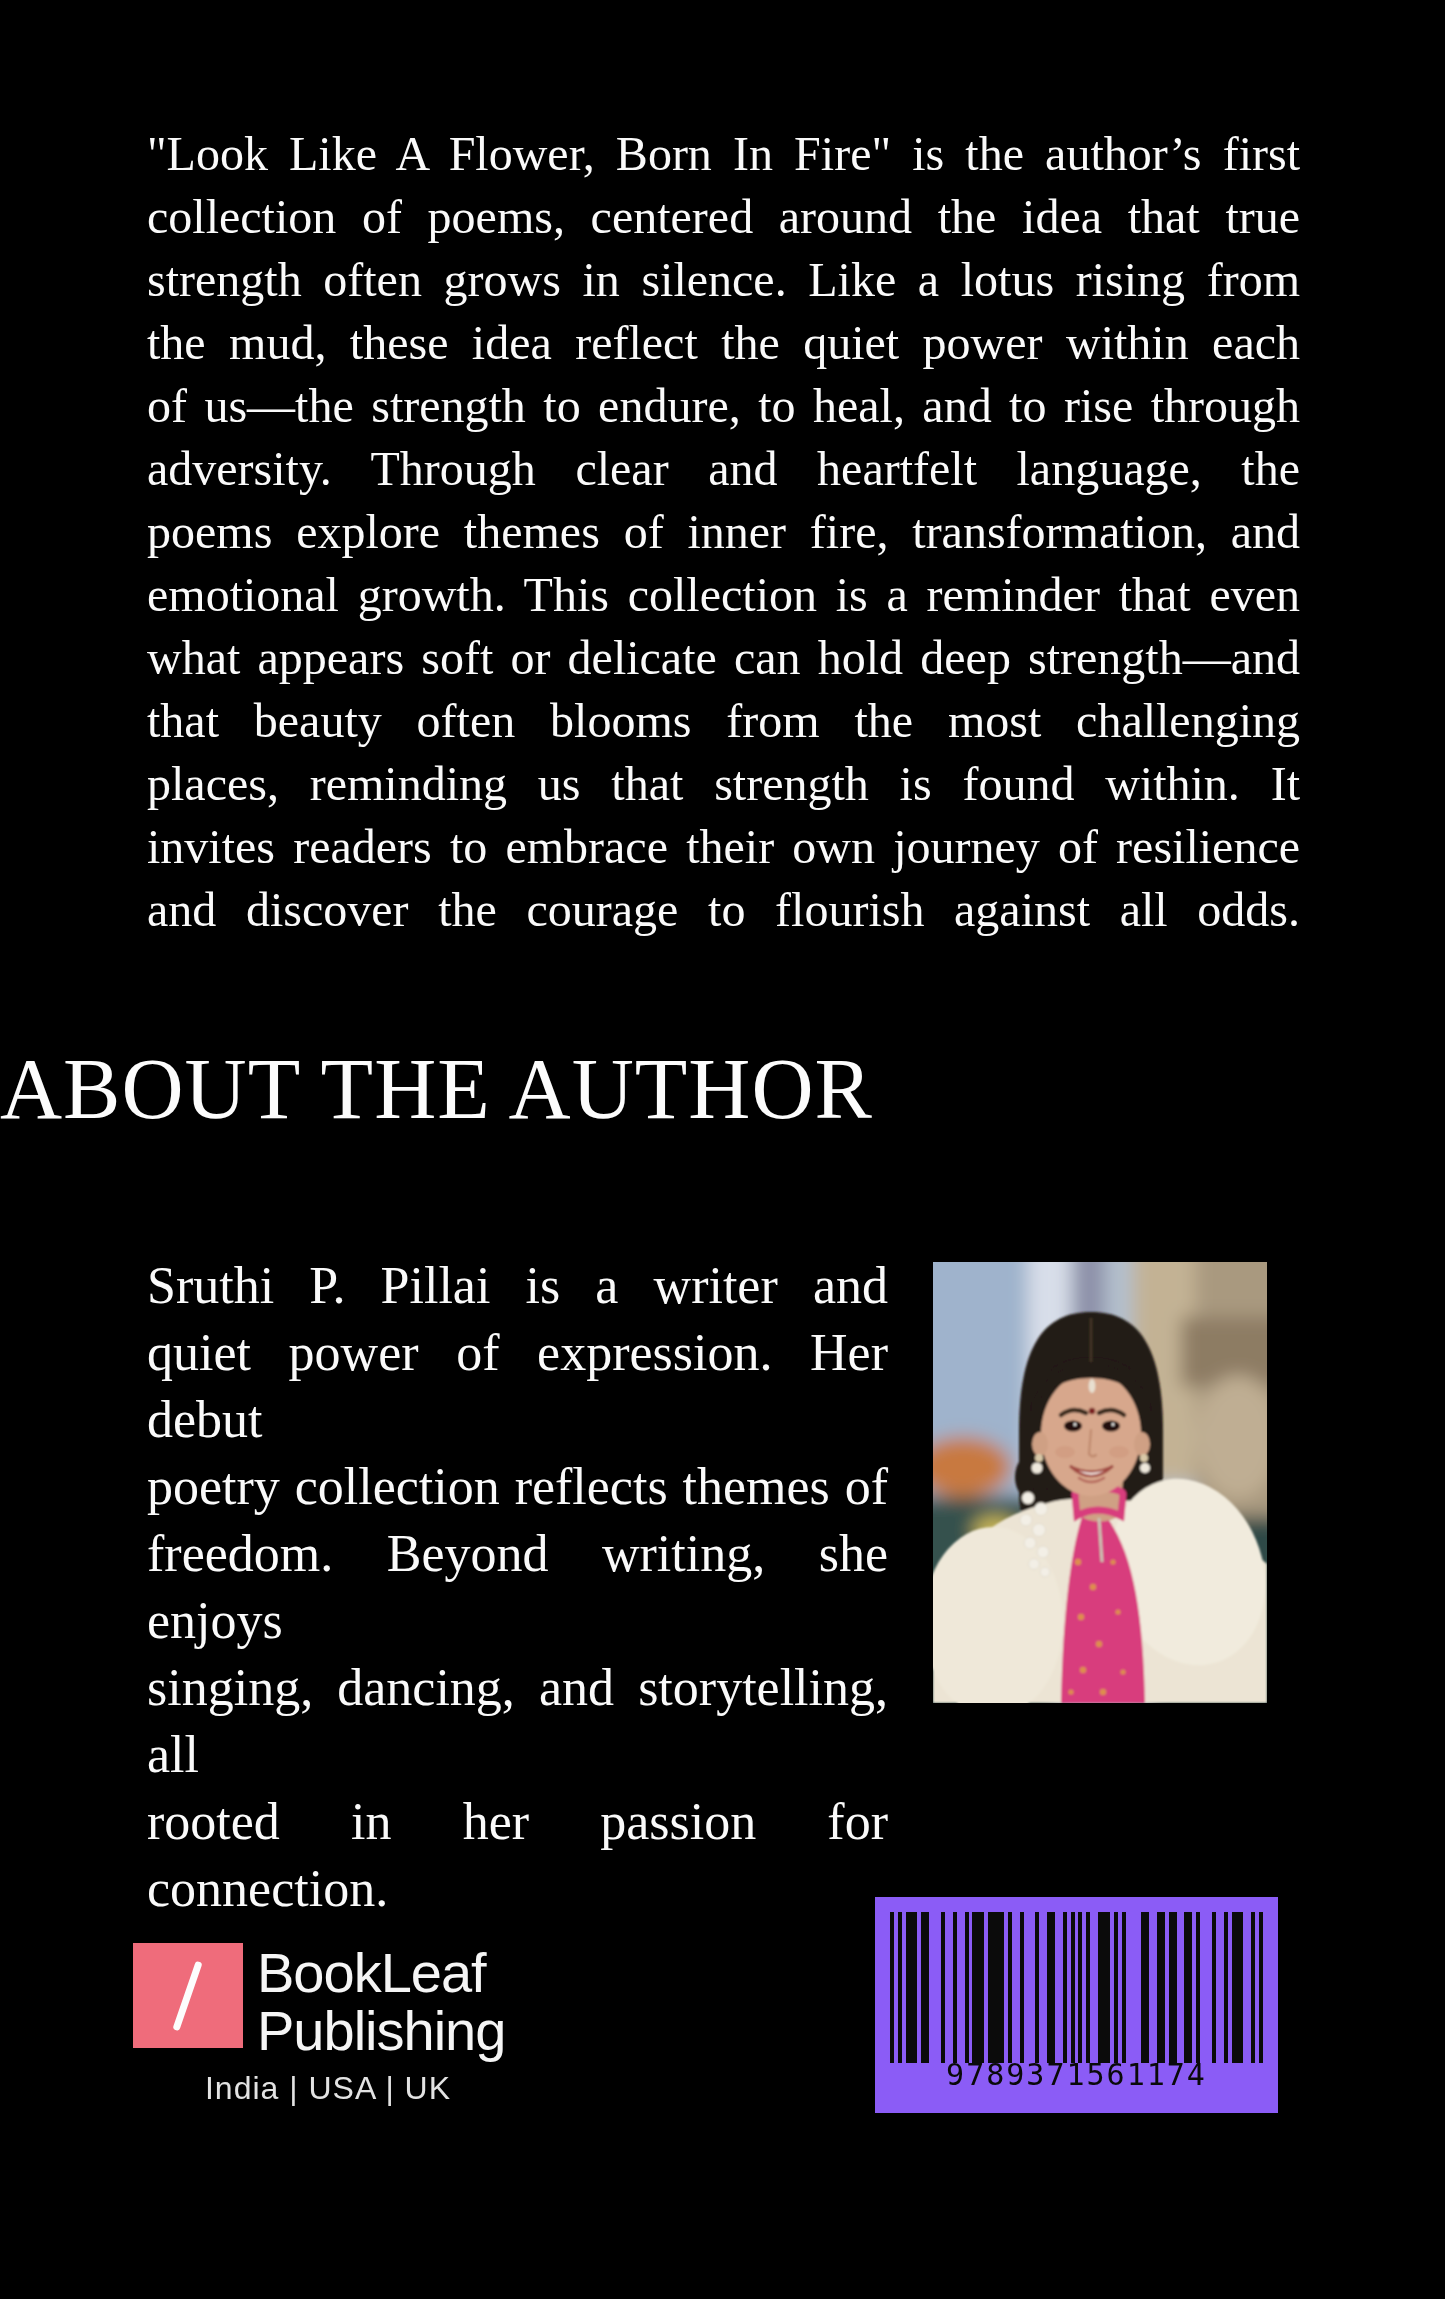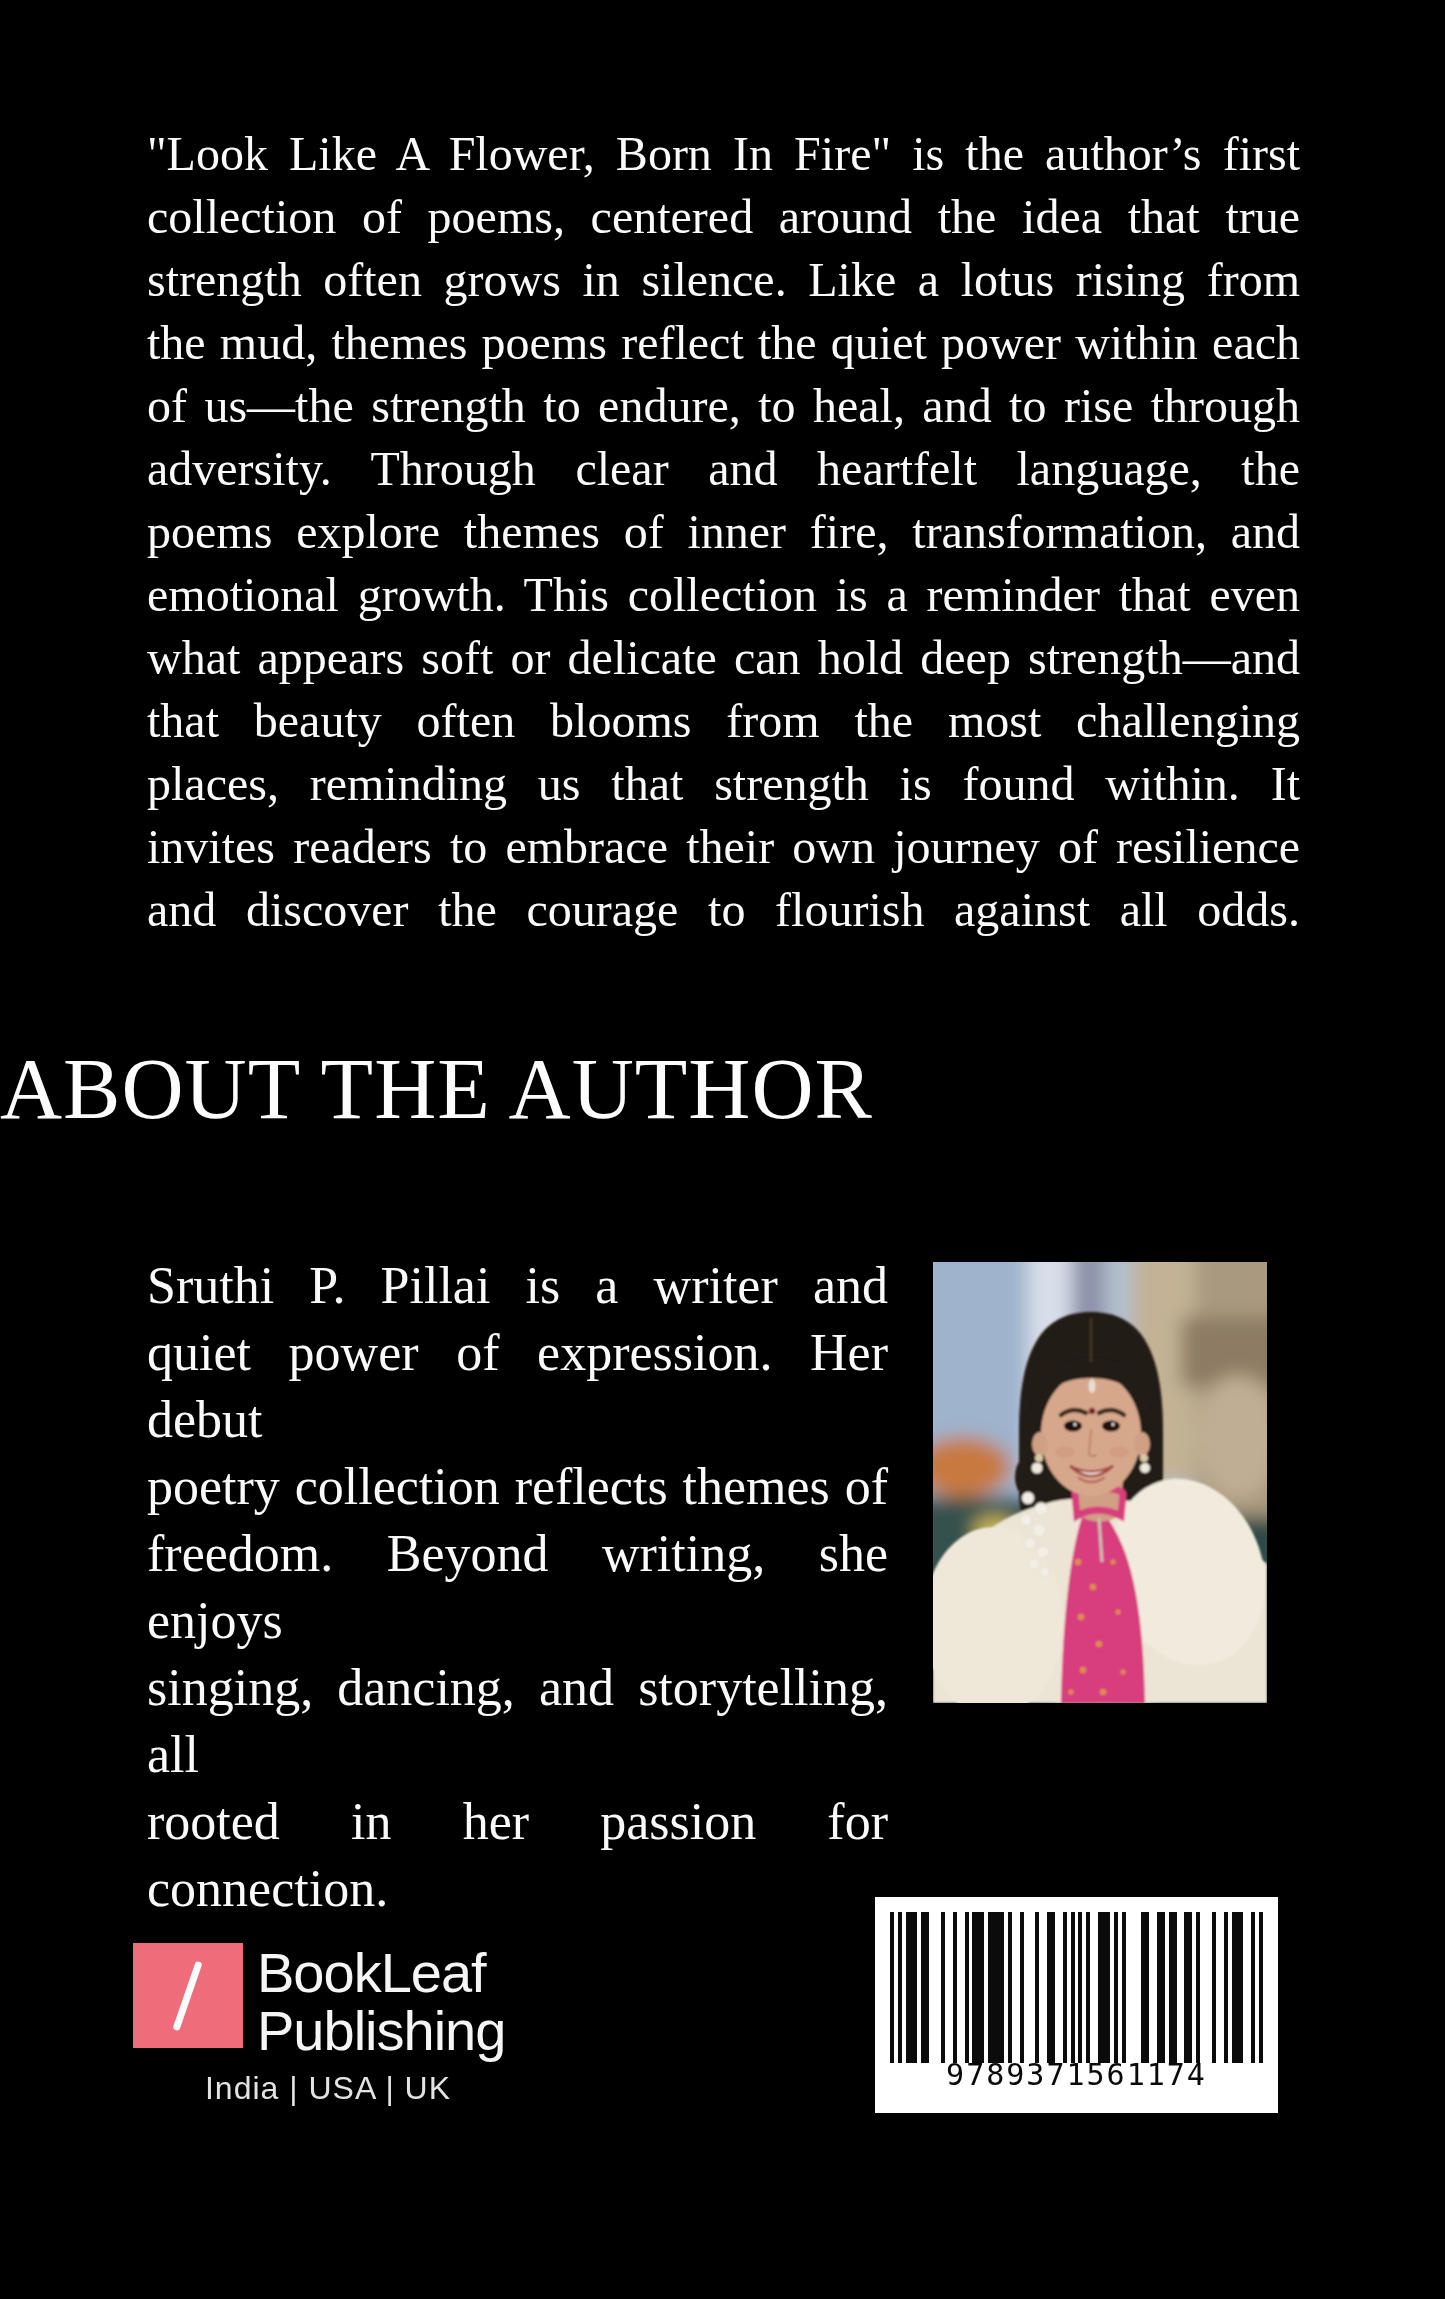--- a/index.html
+++ b/index.html
@@ -51,40 +51,40 @@
   }
   #logo-regions{
     position:absolute;left:133px;top:2070px;width:390px;
     text-align:center;
     font-family:"Liberation Sans", sans-serif;
     font-size:32px;color:#e3e3e3;letter-spacing:1px;white-space:nowrap;
   }
   
   #barcode-box{
     position:absolute;left:875px;top:1897px;width:403px;height:216px;
-    background:#ffffff;
+    background:#8b5cf6;
   }
   #barcode-bars{position:absolute;left:15px;top:15px;width:373px;height:151px;}
   #barcode-number{
     position:absolute;left:0;top:160px;width:100%;
     text-align:center;
     font-family:"DejaVu Sans Mono", monospace;
     font-size:30px;color:#0a0a0a;letter-spacing:2px;
   }
 </style>
 </head>
 <body>
 
 <div id="cover" style="background: rgb(0, 0, 0);">
 
   <div id="synopsis">
       <div class="jline">"Look Like A Flower, Born In Fire" is the author’s first</div>
       <div class="jline">collection of poems, centered around the idea that true</div>
       <div class="jline">strength often grows in silence. Like a lotus rising from</div>
-      <div class="jline">the mud, themes poems reflect the quiet power within each</div>
+      <div class="jline">the mud, these idea reflect the quiet power within each</div>
       <div class="jline">of us—the strength to endure, to heal, and to rise through</div>
       <div class="jline">adversity. Through clear and heartfelt language, the</div>
       <div class="jline">poems explore themes of inner fire, transformation, and</div>
       <div class="jline">emotional growth. This collection is a reminder that even</div>
       <div class="jline">what appears soft or delicate can hold deep strength—and</div>
       <div class="jline">that beauty often blooms from the most challenging</div>
       <div class="jline">places, reminding us that strength is found within. It</div>
       <div class="jline">invites readers to embrace their own journey of resilience</div>
       <div class="jline">and discover the courage to flourish against all odds.</div>
     </div>

